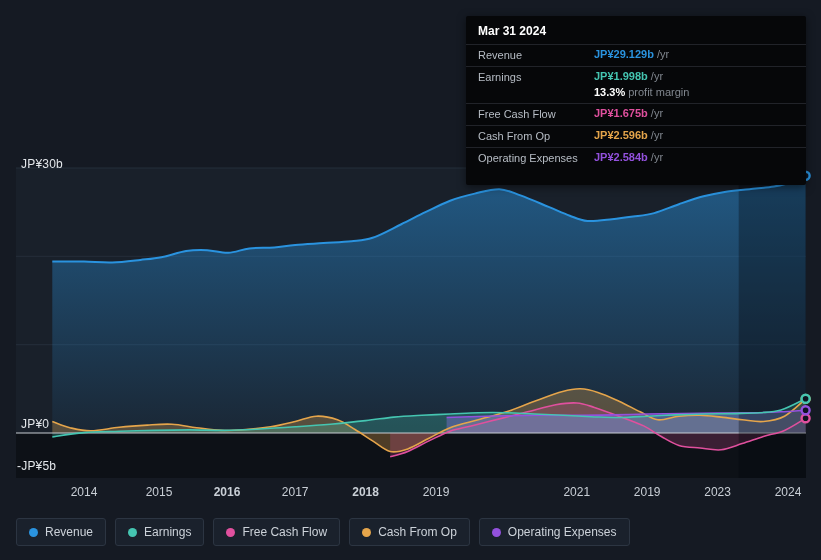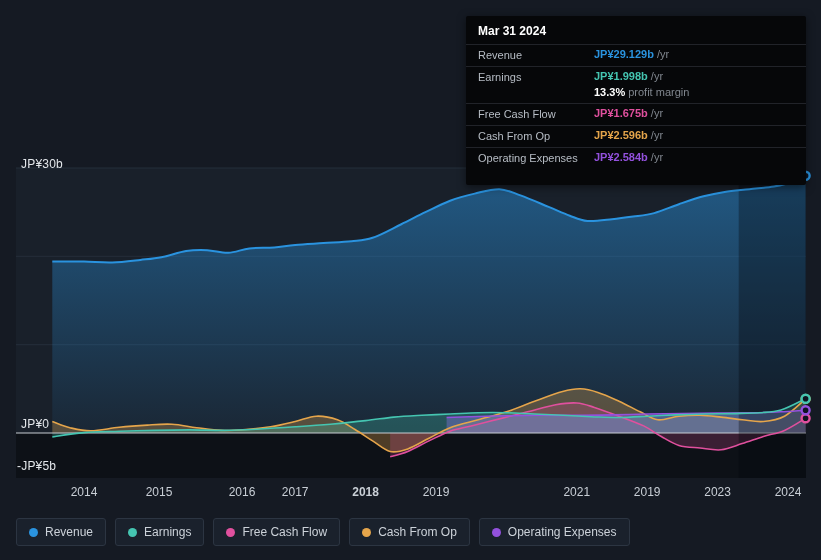--- a/index.html
+++ b/index.html
@@ -76,21 +76,21 @@
     </svg>
   </div>
 
 <span class="ylab" style="left:21px;top:157px">JP¥30b</span>
 <span class="ylab" style="left:21px;top:417px">JP¥0</span>
 <span class="ylab" style="left:17px;top:459px">-JP¥5b</span>
 
 <div id="xlabels">
     <span class="xlab" style="left: 66px;">2014</span>
     <span class="xlab" style="left: 141px;">2015</span>
-    <span class="xlab" style="left: 224px;">2016</span>
+    <span class="xlab" style="left: 209px; font-weight: bold;">2016</span>
     <span class="xlab" style="left: 277.2px;">2017</span>
     <span class="xlab" style="left: 347.6px; font-weight: bold;">2018</span>
     <span class="xlab" style="left: 418px;">2019</span>
     <span class="xlab" style="left: 488.4px; margin-top: 48px;">2020</span>
     <span class="xlab" style="left: 558.8px;">2021</span>
     <span class="xlab" style="left: 629.2px;">2019</span>
     <span class="xlab" style="left: 699.6px;">2023</span>
     <span class="xlab" style="left: 770px;">2024</span>
   </div>
 

